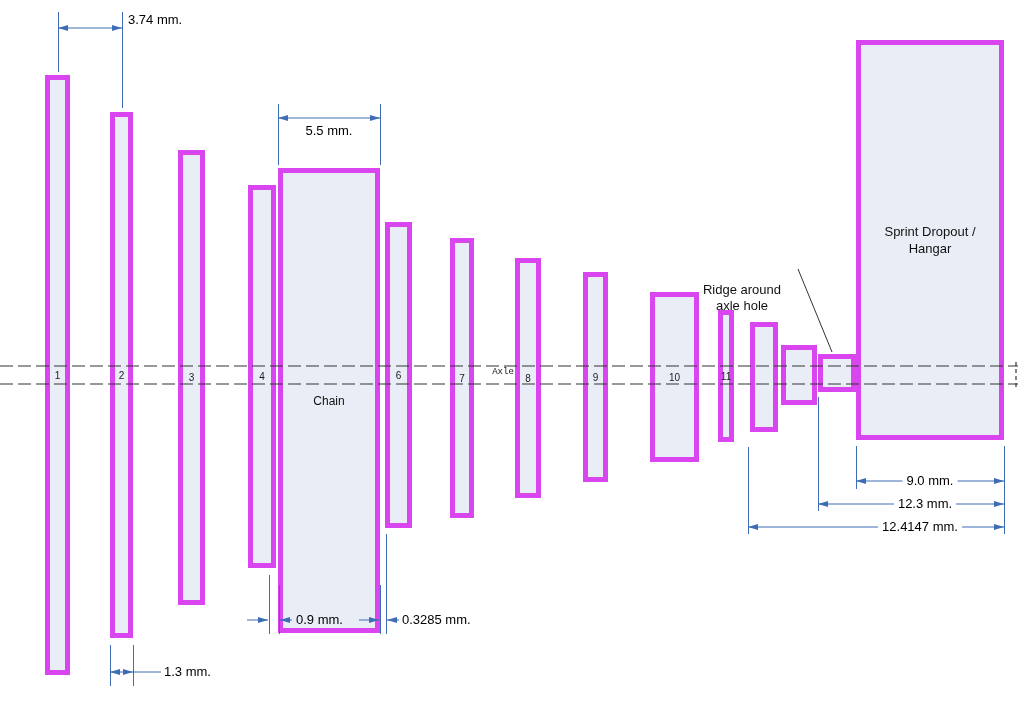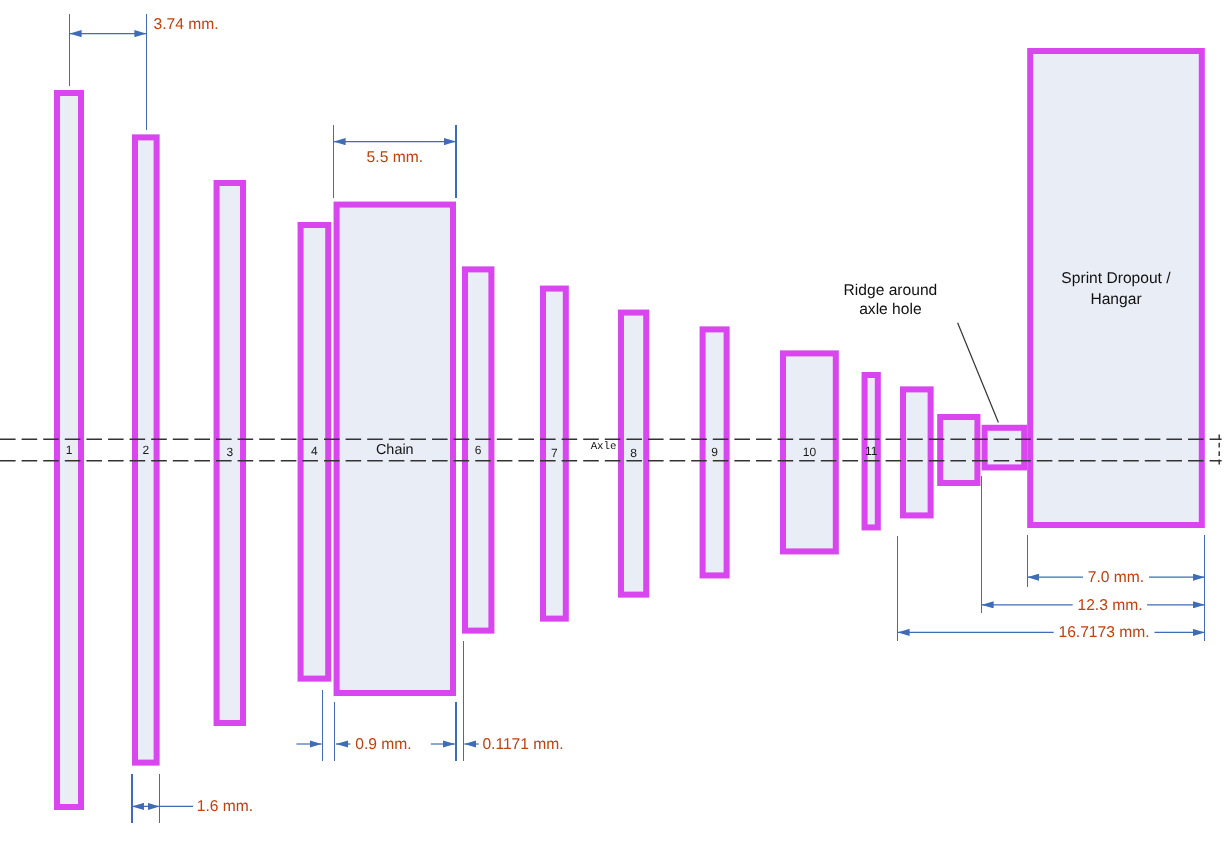--- a/index.html
+++ b/index.html
@@ -32,37 +32,38 @@
   }
   svg.overlay {
     position: absolute;
     left: 0; top: 0;
     z-index: 2;
     pointer-events: none;
   }
   .dim-text {
     position: absolute;
     font-size: 13px;
-    color: #c2410c;
+    color: #000000;
     white-space: nowrap;
     z-index: 3;
   }
   .on-line {
     background: #ffffff;
     padding: 0 4px;
     transform: translateX(-50%);
   }
   .note {
     position: absolute;
     font-size: 13px;
     color: #111;
     text-align: center;
     white-space: pre-line;
     line-height: 16px;
     z-index: 3;
+    margin-top: 48px;
   }
   .axle-label {
     position: absolute;
     font-size: 9px;
     color: #111;
     text-align: center;
     z-index: 3;
     font-family: Liberation Mono, monospace;
   }
 </style>
@@ -76,21 +77,21 @@
   </div>
   <div class="part" style="left:110px;top:112px;width:23px;height:526px">
     <span class="num">2</span>
   </div>
   <div class="part" style="left:178px;top:150px;width:27px;height:455px">
     <span class="num">3</span>
   </div>
   <div class="part" style="left:248px;top:185px;width:28px;height:383px">
     <span class="num">4</span>
   </div>
-  <div class="part" style="left:278px;top:168px;width:102px;height:412px">
+  <div class="part" style="left:278px;top:168px;width:102px;height:465px">
     <span class="chain-label">Chain</span>
   </div>
   <div class="part" style="left:385px;top:222px;width:27px;height:306px">
     <span class="num">6</span>
   </div>
   <div class="part" style="left:450px;top:238px;width:24px;height:280px">
     <span class="num">7</span>
   </div>
   <div class="part" style="left:515px;top:258px;width:26px;height:240px">
     <span class="num">8</span>
@@ -157,23 +158,23 @@
     </g>
 
     <g stroke="#333333" stroke-width="1" fill="none">
       <line x1="798" y1="269" x2="832" y2="352"></line>
     </g>
   </svg>
 
   <div class="dim-text" style="left:128px;top:12px">3.74 mm.</div>
   <div class="dim-text on-line" style="left:329px;top:123px">5.5 mm.</div>
   <div class="dim-text" style="left:296px;top:612px">0.9 mm.</div>
-  <div class="dim-text" style="left:402px;top:612px">0.1171 mm.</div>
-  <div class="dim-text" style="left:164px;top:664px">1.6 mm.</div>
-  <div class="dim-text on-line" style="left:930px;top:473px">7.0 mm.</div>
+  <div class="dim-text" style="left:402px;top:612px">0.3285 mm.</div>
+  <div class="dim-text" style="left:164px;top:664px">1.3 mm.</div>
+  <div class="dim-text on-line" style="left:930px;top:473px">9.0 mm.</div>
   <div class="dim-text on-line" style="left:925px;top:496px">12.3 mm.</div>
-  <div class="dim-text on-line" style="left:920px;top:519px">16.7173 mm.</div>
+  <div class="dim-text on-line" style="left:920px;top:519px">12.4147 mm.</div>
 
   <div class="note" style="left:688px;top:234px;width:108px">Ridge around
 axle hole</div>
   <div class="axle-label" style="left:486px;top:367px;width:34px">Axle</div>
 
 </div>
 
 </body></html>

